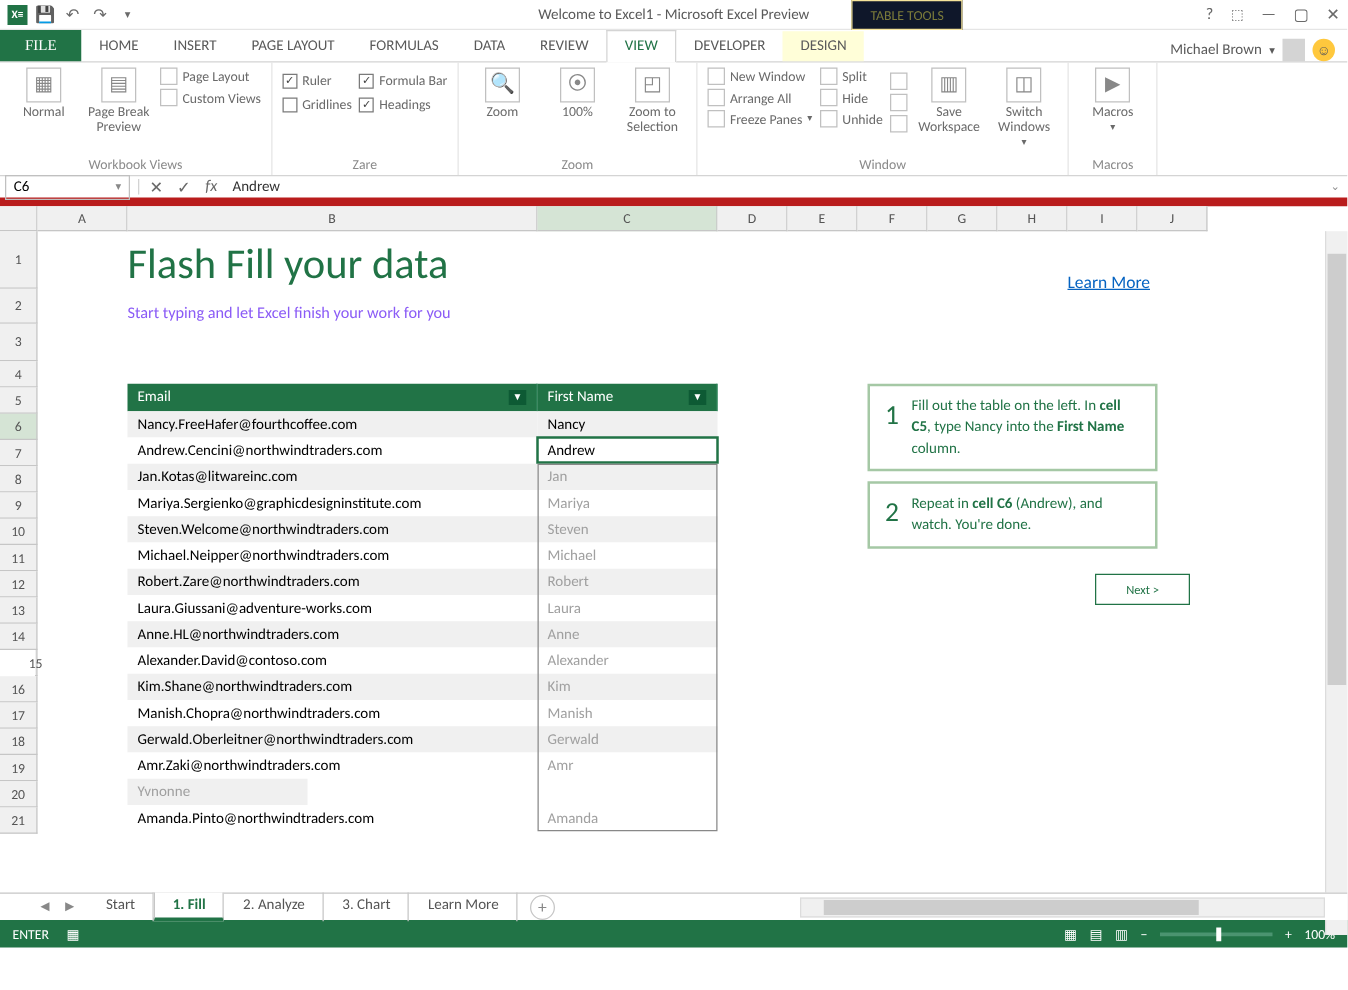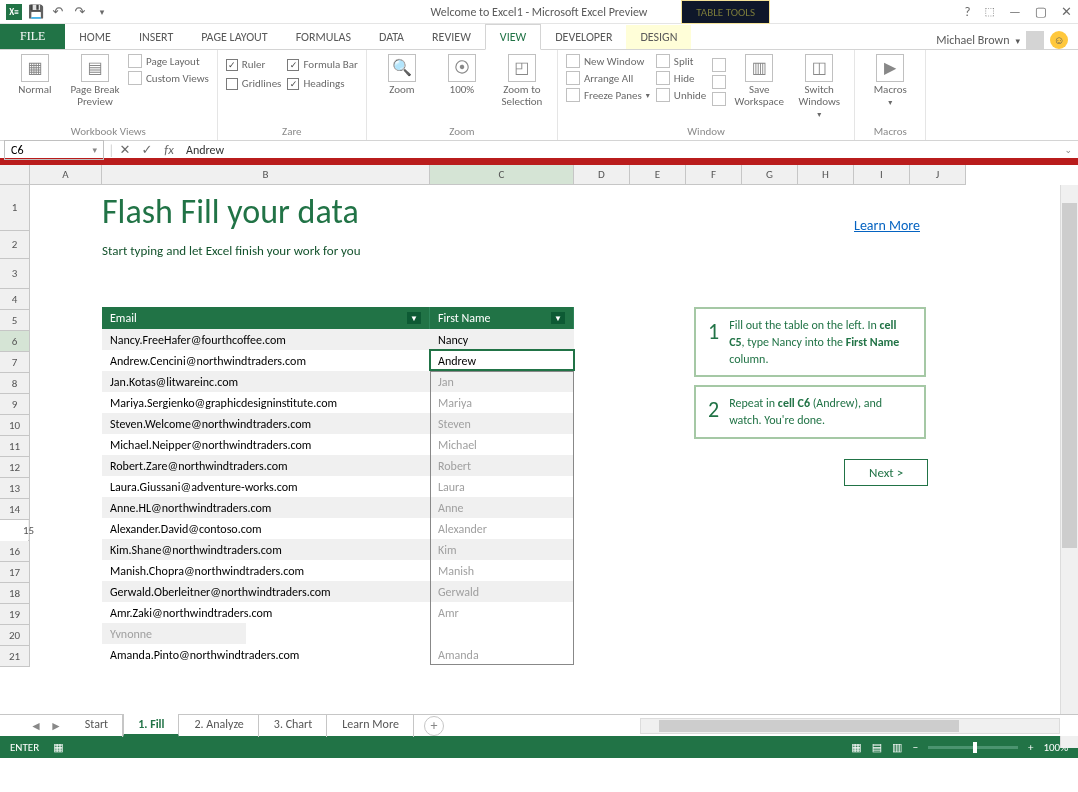--- a/index.html
+++ b/index.html
@@ -46,37 +46,37 @@
 .grid-area { height: 549px; display: flex; position: relative; }
 .corner { width: 30px; height: 20px; background: #f0f0f0; border-right: 1px solid #c6c6c6; border-bottom: 1px solid #c6c6c6; }
 .col-headers { display: flex; height: 20px; }
 .col-h { background: #f0f0f0; border-right: 1px solid #c6c6c6; border-bottom: 1px solid #c6c6c6; text-align: center; font-size: 11px; color: #555; display: flex; align-items: center; justify-content: center; }
 .row-headers { width: 30px; }
 .row-h { height: 20px; background: #f0f0f0; border-right: 1px solid #c6c6c6; border-bottom: 1px solid #c6c6c6; font-size: 11px; text-align: center; display: flex; align-items: center; justify-content: center; color: #555; }
 .row-h.active, .col-h.active { background: #d5e4d5; }
 .grid-body { position: relative; flex: 1; overflow: hidden; }
 .cell-overlay { position: absolute; font-size: 12px; }
 .big-title { font-size: 34px; font-weight: 300; color: #217346; }
-.sub-title { font-size: 13px; color: #14532d; }
+.sub-title { font-size: 13px; color: #8b5cf6; }
 .table-wrap { position: absolute; left: 72px; top: 122px; }
 .tbl-head { display: flex; }
 .tbl-head div { background: #217346; color: #fff; font-size: 12px; padding: 4px 8px; display: flex; align-items: center; justify-content: space-between; height: 22px; border-right: 1px solid #2e855a; }
 .tbl-row { display: flex; }
 .tbl-row div { height: 21px; font-size: 12px; padding: 0 8px; display: flex; align-items: center; }
 .tbl-row:nth-child(odd) div { background: #f0f0f0; }
 .tbl-row:nth-child(even) div { background: #fff; }
 .col-email { width: 328px; }
 .col-name { width: 144px; }
 .suggest { color: #a0a0a0 !important; }
 .sel-cell { position: absolute; border: 2px solid #217346; pointer-events: none; }
 .ff-box { position: absolute; border: 1px solid #888; pointer-events: none; }
 .info-box { position: absolute; border: 2px solid #a5c8a5; padding: 8px 12px; width: 232px; font-size: 12px; color: #217346; display: flex; gap: 10px; line-height: 1.4; }
 .info-box .num { font-size: 22px; color: #217346; font-weight: 300; }
 .link { color: #0563c1; text-decoration: underline; font-size: 14px; }
-.next-btn { position: absolute; border: 1px solid #217346; padding: 5px 24px; color: #217346; font-size: 13px; }
+.next-btn { position: absolute; border: 1px solid #217346; padding: 5px 24px; color: #217346; font-size: 10px; margin-left: 32px; }
 
 
 .sheet-tabs { height: 22px; border-top: 1px solid #c6c6c6; display: flex; align-items: center; background: #fff; position: relative; }
 .sheet-nav { padding: 0 8px 0 30px; color: #888; display: flex; gap: 8px; }
 .sheet-tab { padding: 3px 14px; font-size: 12px; border-right: 1px solid #c6c6c6; border-left: 1px solid transparent; color: #555; }
 .sheet-tab.active { border: 1px solid #c6c6c6; border-bottom: 3px solid #217346; border-top: none; font-weight: bold; color: #217346; background: #fff; }
 .add-sheet { width: 20px; height: 20px; border: 1px solid #c6c6c6; border-radius: 50%; margin-left: 10px; display: flex; align-items: center; justify-content: center; color: #888; font-size: 14px; }
 .hscroll { position: absolute; right: 18px; left: 640px; height: 16px; top: 3px; background: #f0f0f0; border: 1px solid #dcdcdc; }
 .hscroll .thumb { position:absolute; left: 18px; width: 300px; top:1px; bottom:1px; background:#cdcdcd; }
 

